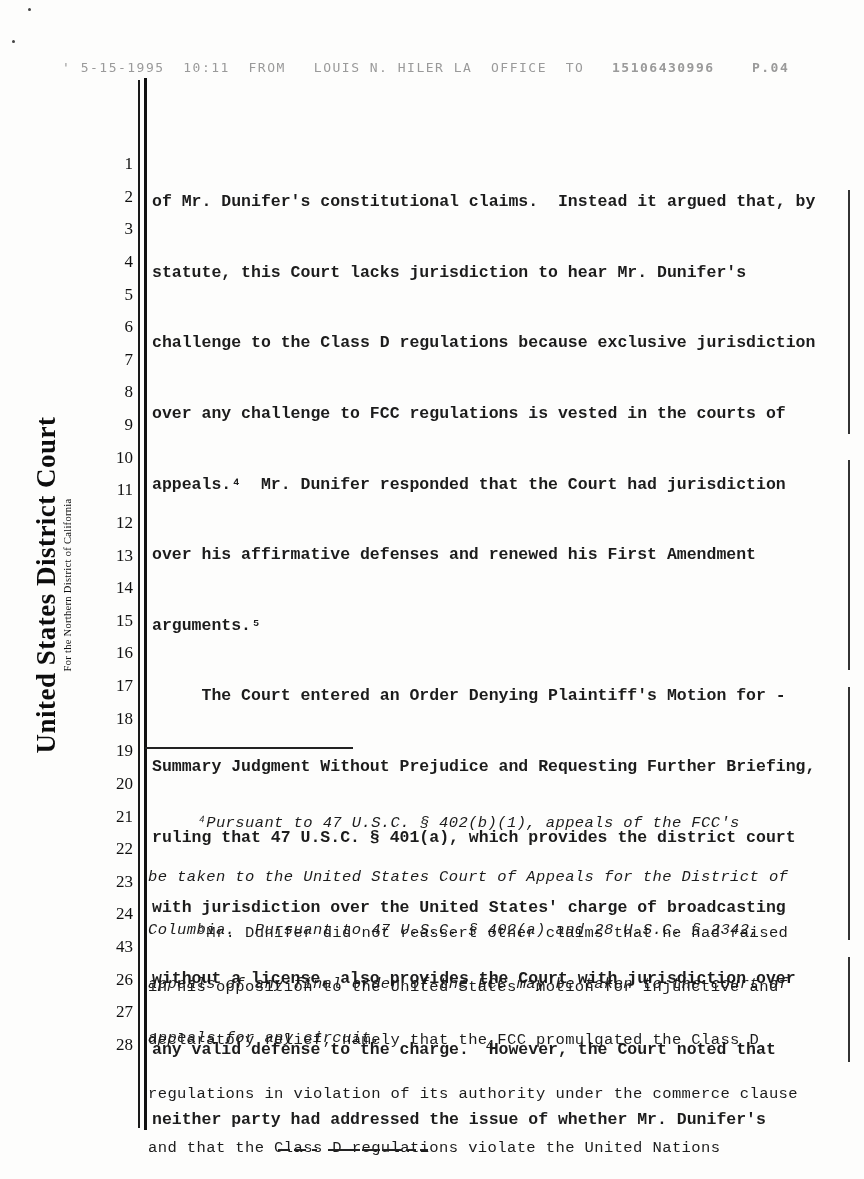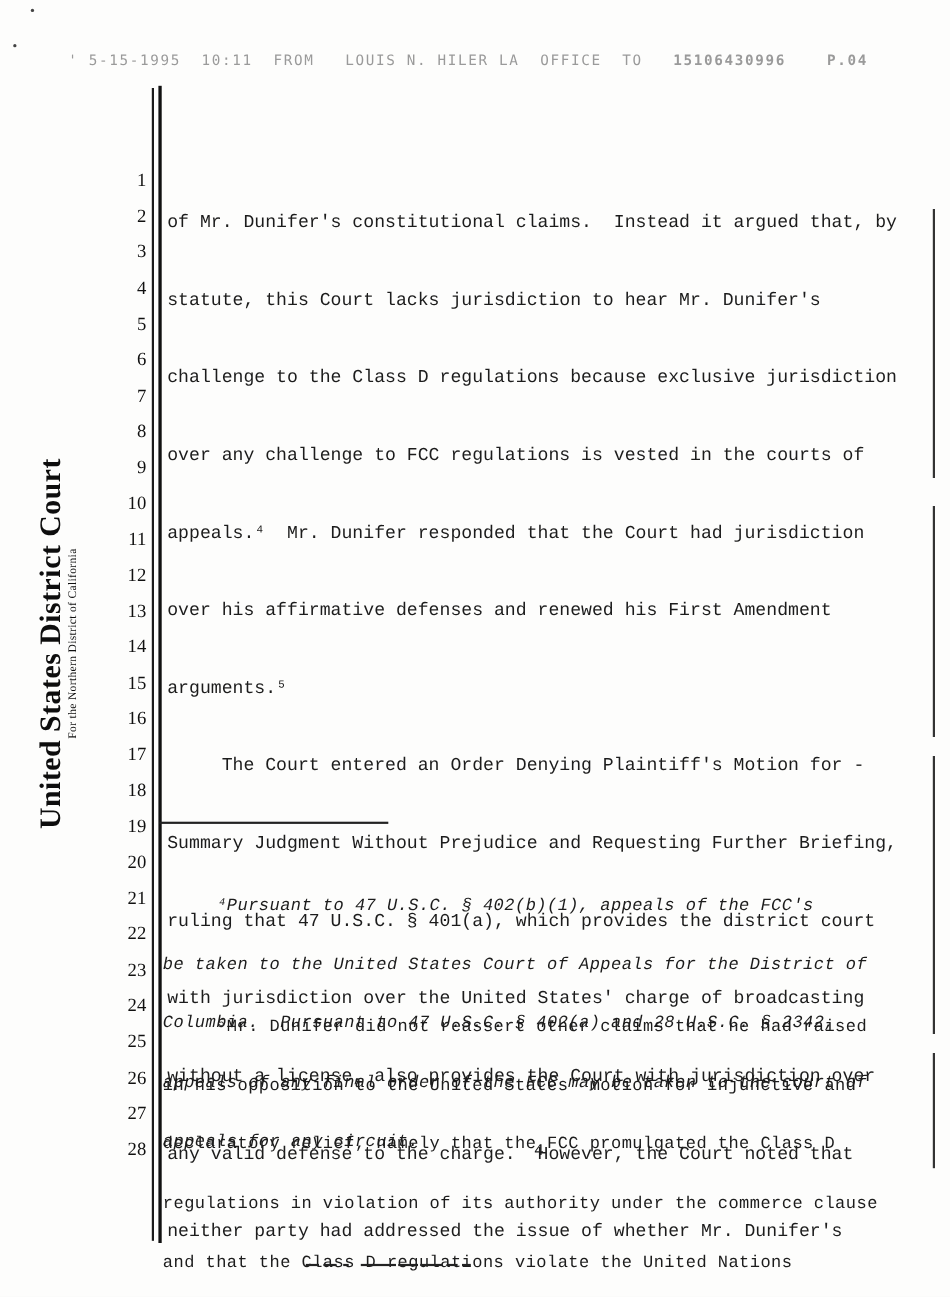--- a/index.html
+++ b/index.html
@@ -3,21 +3,21 @@
 <meta charset="utf-8">
 <style>
   html,body{margin:0;padding:0;}
   body{background:#e8e8e8;font-family:"Liberation Mono",monospace;}
   .page{
     position:relative;width:864px;height:1179px;background:#fdfdfc;
     overflow:hidden;color:#1b1b1b;
   }
   
   .fax-header{
-    position:absolute;top:48px;left:0;width:864px;height:20px;
+    position:absolute;top:60px;left:0;width:864px;height:20px;
     font-family:"DejaVu Sans Mono",monospace;font-size:13px;color:#9a9a9a;
     letter-spacing:1.5px;white-space:pre;
   }
   .fax-left{position:absolute;left:62px;top:0;}
   .fax-right{position:absolute;left:612px;top:0;font-weight:bold;}
   
   .vrule-outer{position:absolute;left:138px;top:80px;width:2px;height:1048px;background:#1a1a1a;}
   .vrule-inner{position:absolute;left:144px;top:78px;width:3px;height:1052px;background:#111;}
   .vrule-right{position:absolute;left:848px;top:190px;width:2px;height:872px;
     background:linear-gradient(#333 0 28%,transparent 28% 31%,#333 31% 55%,transparent 55% 57%,#333 57% 86%,transparent 86% 88%,#333 88% 100%);}
@@ -29,21 +29,21 @@
   }
   .caption .title{font-size:27px;font-weight:bold;letter-spacing:0.5px;line-height:28px;}
   .caption .subtitle{font-size:10.5px;margin-top:2px;letter-spacing:0.3px;}
   
   .linenums{position:absolute;left:90px;top:148px;width:43px;
     font-family:"Liberation Serif",serif;font-size:17px;color:#101010;text-align:right;}
   .linenums span{display:block;height:32.63px;line-height:32.63px;}
   
   .bodytext{position:absolute;left:152px;top:148px;width:700px;
     font-size:16.5px;white-space:pre;color:#1c1c1c;}
-  .bodytext .bline{height:32.63px;line-height:32.63px;}
+  .bodytext .bline{height:32.63px;line-height:32.63px;font-weight:bold;}
   
   .fn-sep{position:absolute;left:145px;top:747px;width:208px;height:2px;background:#222;}
   
   .footnote{position:absolute;left:148px;width:710px;font-size:15.5px;
     letter-spacing:0.4px;white-space:pre;color:#1c1c1c;}
   .footnote div{height:17.65px;line-height:17.65px;}
   .fn4{top:779px;font-style:italic;}
   .fn5{top:889px;}
   .page-number{position:absolute;left:478px;top:1038px;width:24px;
     font-size:15px;text-align:center;color:#202020;}
@@ -92,21 +92,21 @@
     <span>15</span>
     <span>16</span>
     <span>17</span>
     <span>18</span>
     <span>19</span>
     <span>20</span>
     <span>21</span>
     <span>22</span>
     <span>23</span>
     <span>24</span>
-    <span>25</span>
+    <span>43</span>
     <span>26</span>
     <span>27</span>
     <span>28</span>
   </div>
 
   <div class="bodytext">
     <div class="bline">of Mr. Dunifer's constitutional claims.  Instead it argued that, by</div>
     <div class="bline">statute, this Court lacks jurisdiction to hear Mr. Dunifer's</div>
     <div class="bline">challenge to the Class D regulations because exclusive jurisdiction</div>
     <div class="bline">over any challenge to FCC regulations is vested in the courts of</div>

